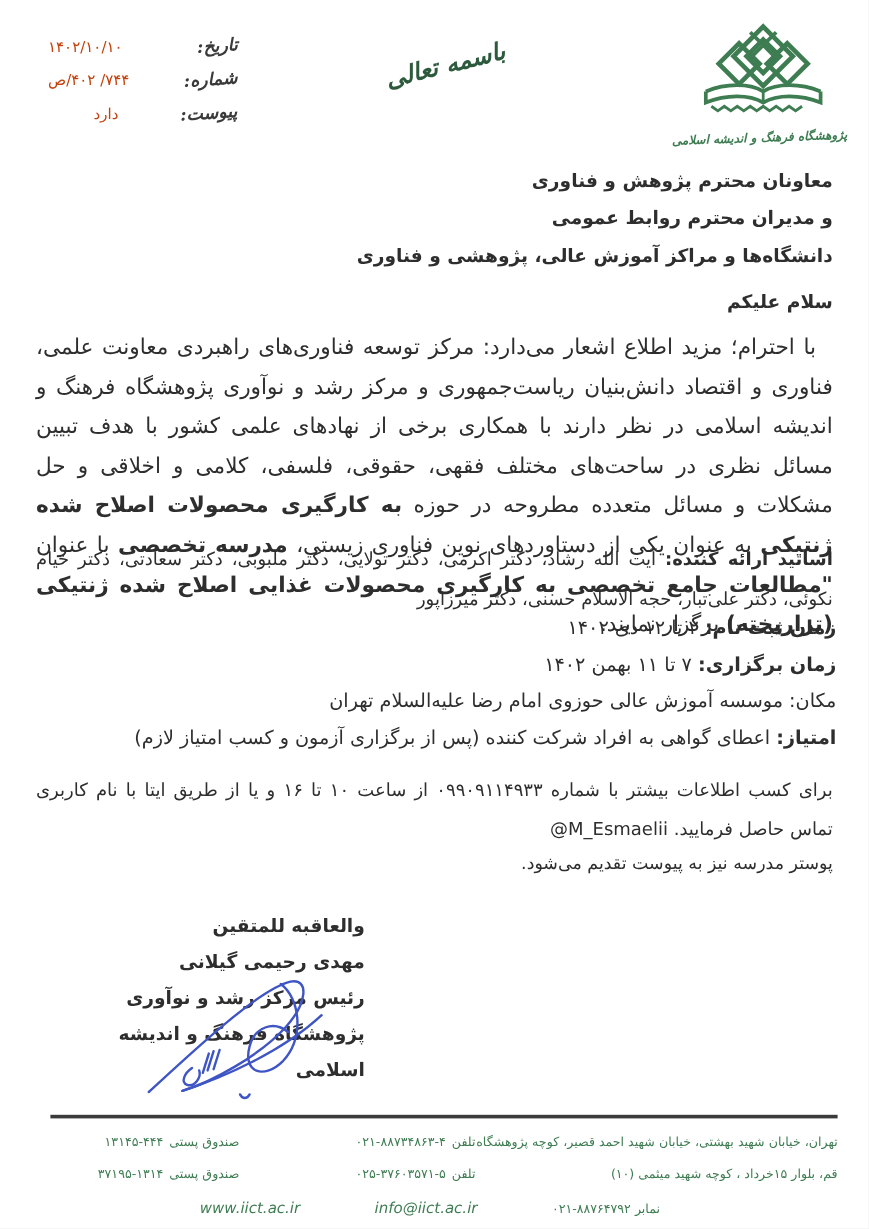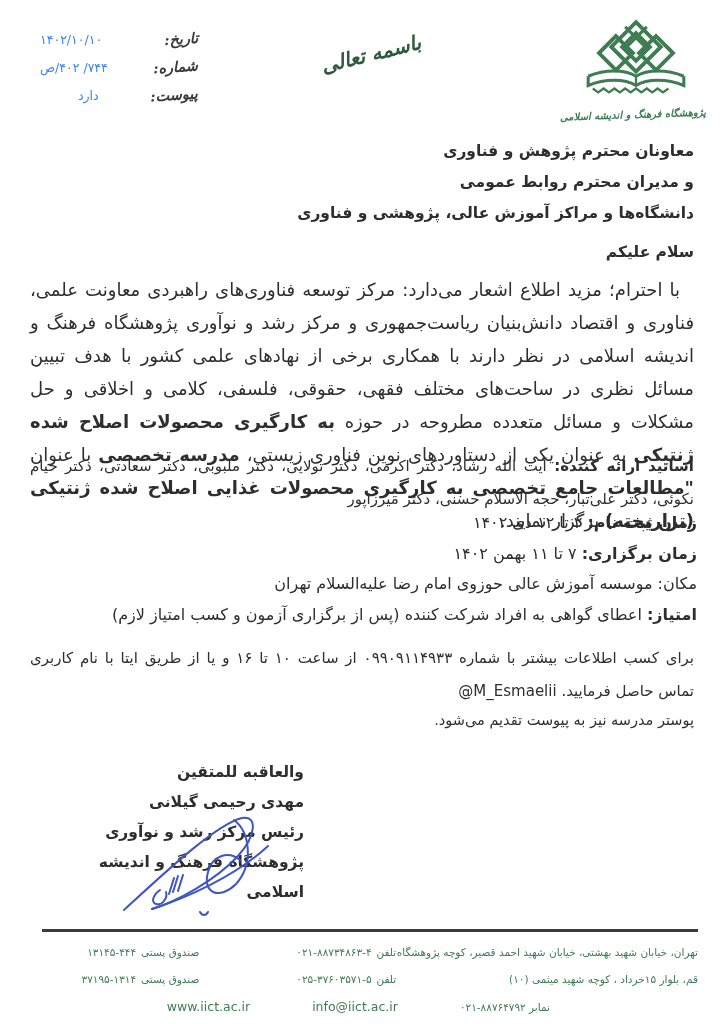--- a/index.html
+++ b/index.html
@@ -21,21 +21,21 @@
     overflow:hidden;
   }
   
   .meta{position:absolute;top:30px;left:40px;width:158px;font-size:13px;}
   .meta-row{display:flex;justify-content:space-between;align-items:baseline;margin-bottom:11px;}
   .meta-label{
     font-family:"DejaVu Serif", serif;
     font-style:italic;font-weight:bold;font-size:14.5px;color:#3a3a3a;
     transform:rotate(-4deg);
   }
-  .meta-value{font-size:12.5px;color:#3b82f6;}
+  .meta-value{font-size:12.5px;color:#c2410c;}
   .num-ltr{direction:ltr;unicode-bidi:bidi-override;display:inline-block;}
   
   .besmele{
     position:absolute;top:42px;left:316px;width:110px;
     font-family:"DejaVu Serif", serif;font-style:italic;font-weight:bold;
     font-size:20px;color:var(--besmele-green,#2d5a3d);
     transform:rotate(-14deg);
     text-align:center;letter-spacing:-1px;
   }
   
@@ -68,21 +68,21 @@
   .sign-svg{position:absolute;top:806px;left:116px;pointer-events:none;}
   
   .footer{position:absolute;top:929px;left:42px;right:26px;
     border-top:3px solid #3b3b3b;padding-top:7px;
     color:var(--brand-green,#3e7c52);font-size:10.5px;}
   .footer-grid{display:grid;grid-template-columns:46% 30% 24%;line-height:27px;}
   .fcell{white-space:nowrap;overflow:hidden;text-align:right;}
   .fcell .num-ltr{margin-right:5px;}
   .footer-row3{display:flex;direction:rtl;line-height:27px;align-items:baseline;}
   .fax-cell{margin-right:148px;white-space:nowrap;}
-  .email-cell,.web-cell{direction:ltr;unicode-bidi:isolate;font-size:12.5px;margin-right:62px;white-space:nowrap;}
+  .email-cell,.web-cell{direction:ltr;unicode-bidi:isolate;font-size:12.5px;margin-right:62px;white-space:nowrap;font-style:italic;}
 </style>
 </head>
 <body>
 
 <div class="page">
 
   <div class="meta">
     <div class="meta-row">
       <span class="meta-label">تاریخ:</span>
       <span class="meta-value num-ltr">۱۴۰۲/۱۰/۱۰</span>

